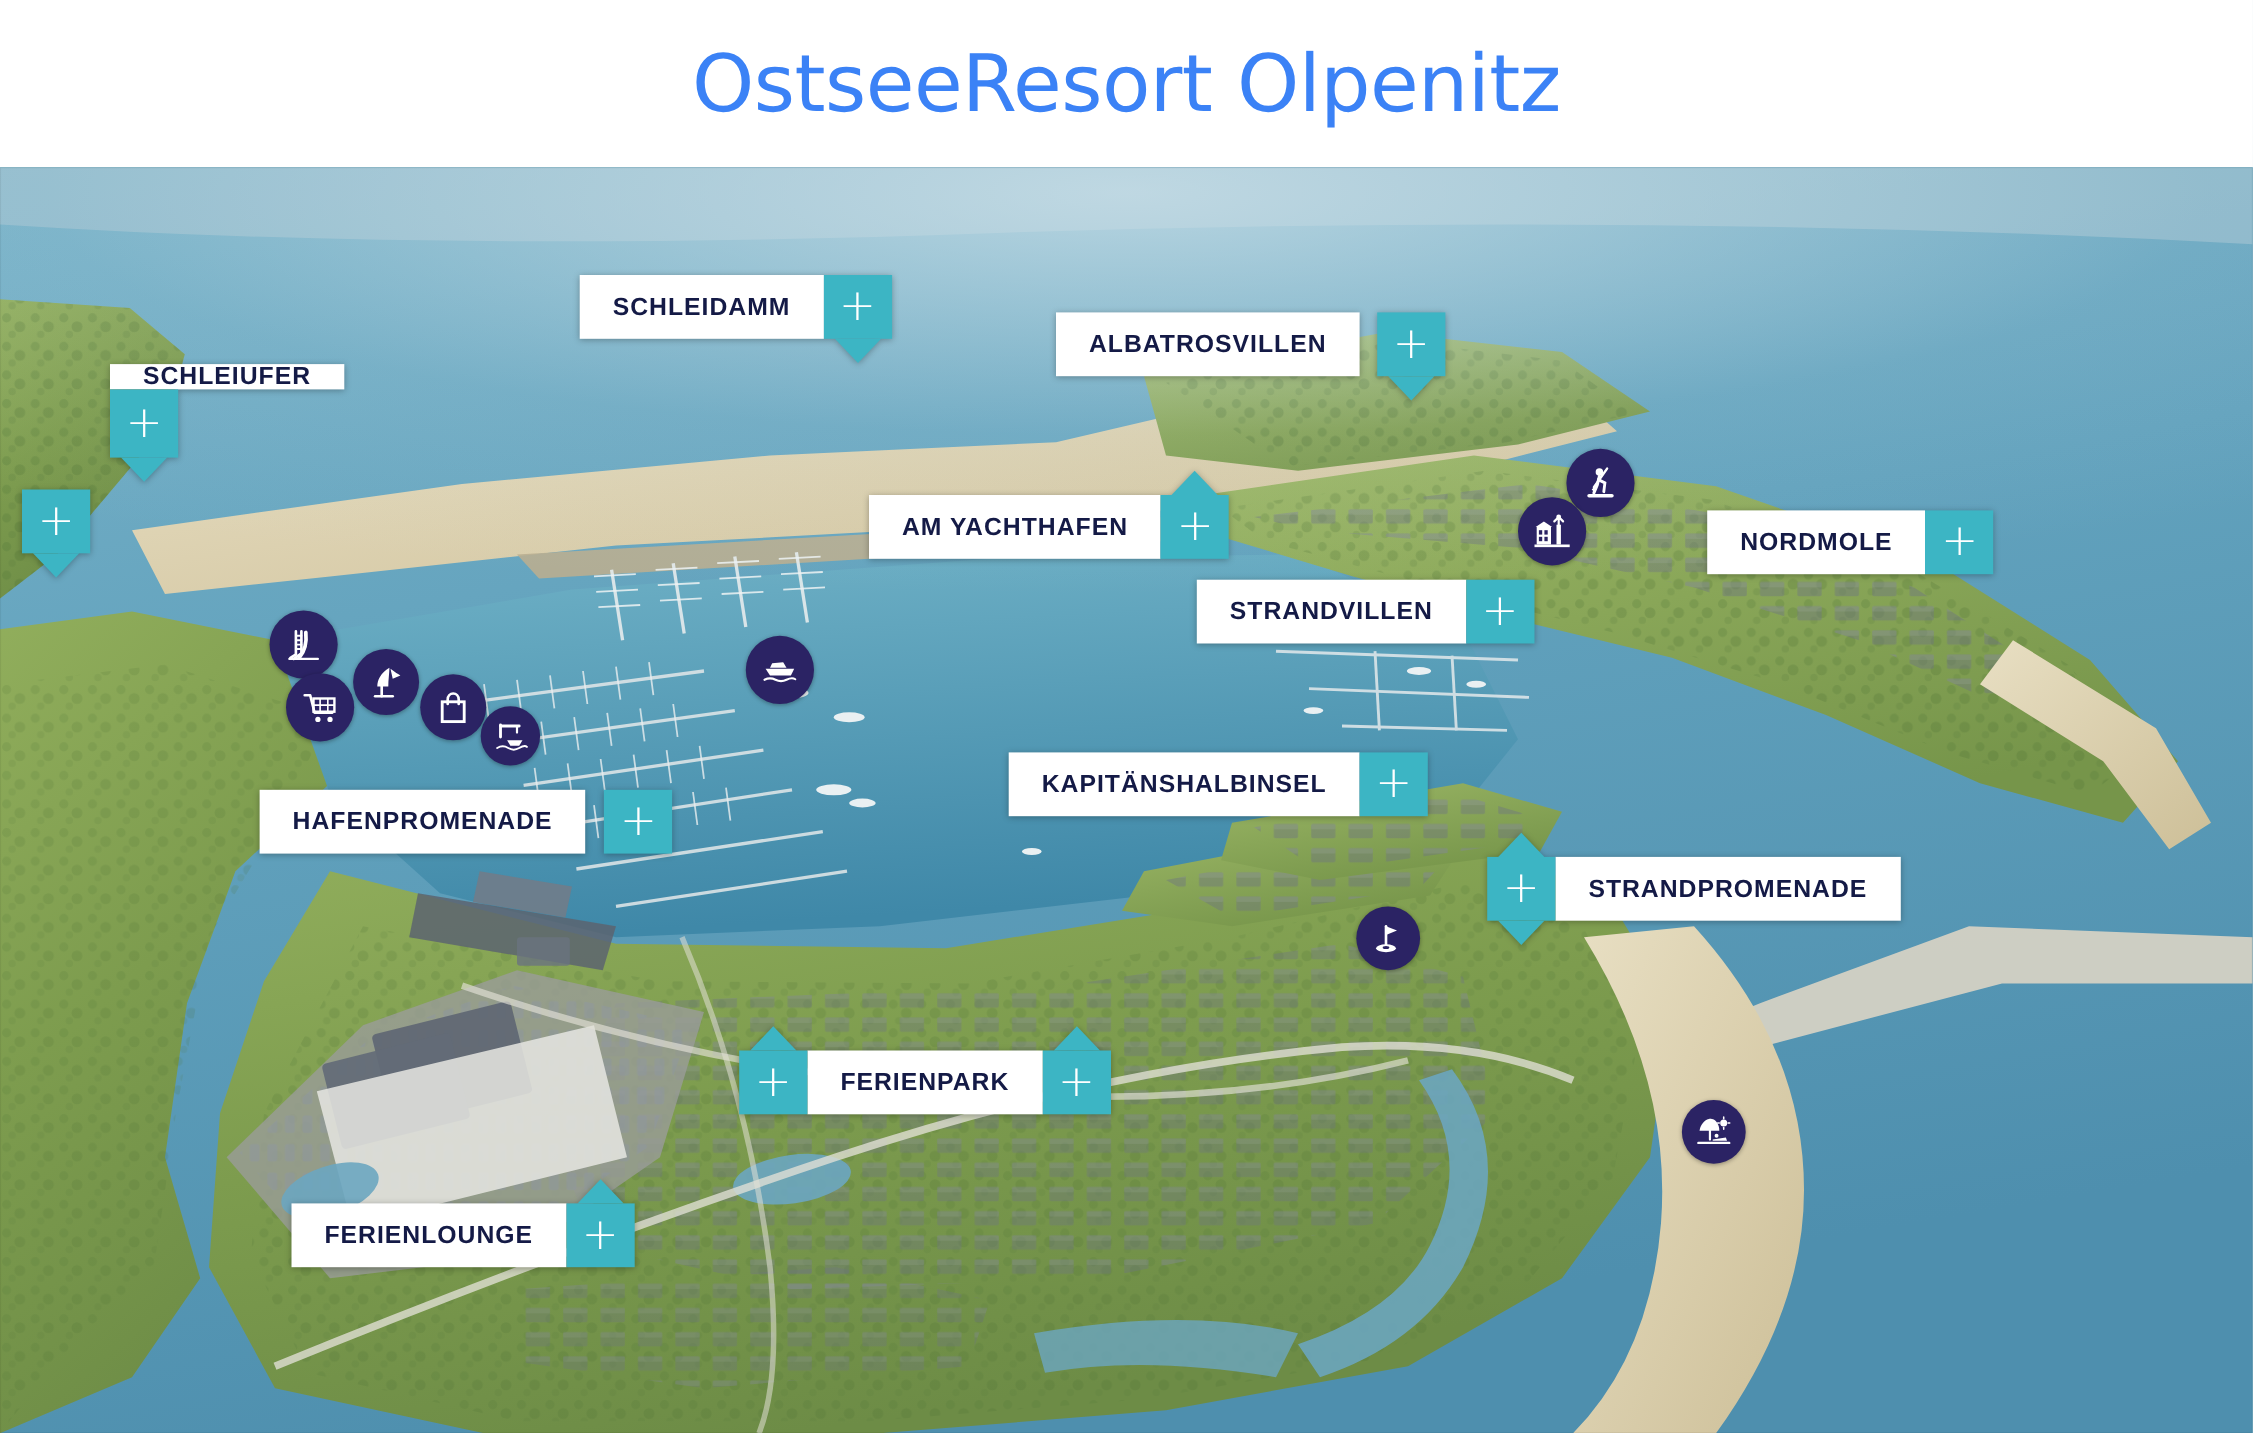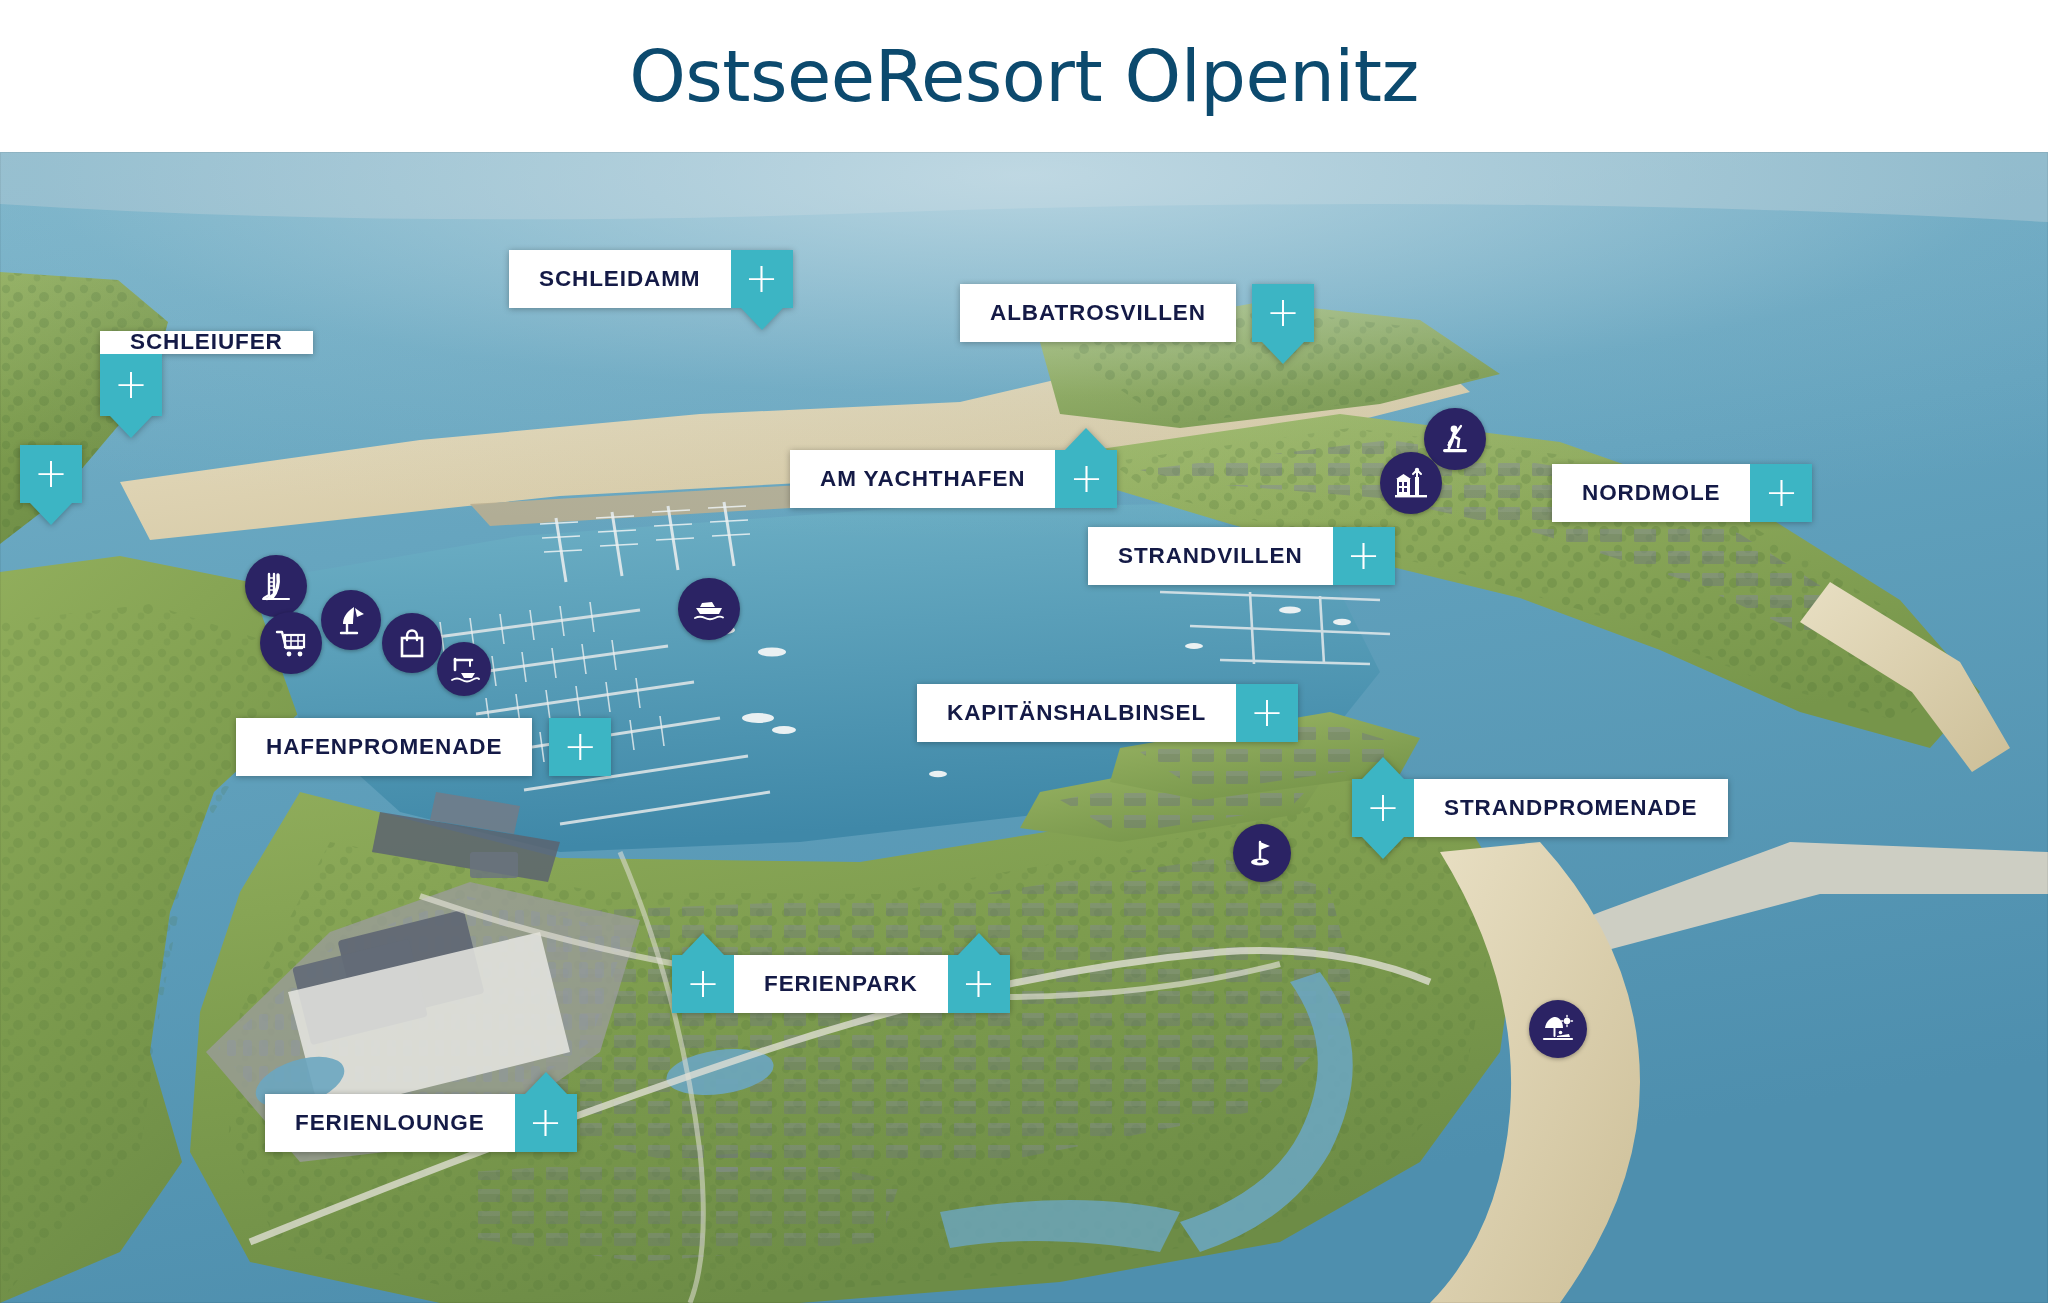--- a/index.html
+++ b/index.html
@@ -12,21 +12,21 @@
   }
 
   
   #page-title {
     position: absolute;
     top: 0; left: 0; right: 0;
     height: 152px;
     display: flex;
     align-items: center;
     justify-content: center;
-    color: #0c4a6e;
+    color: #3b82f6;
     font-size: 72px;
     font-weight: 400;
     letter-spacing: -0.5px;
     white-space: nowrap;
     font-family: "DejaVu Sans", "Liberation Sans", sans-serif;
   }
 
   
   #map-stage {
     position: absolute;
@@ -325,21 +325,21 @@
     <path d="M1060,648 L1250,612 L1318,626 L1290,656 L1120,682 Z" fill="url(#roofs)" opacity="0.55"></path>
 
     <path d="M1120,596 L1330,560 L1420,586 L1400,622 L1200,648 L1110,630 Z" fill="url(#grassG2)"></path>
     <path d="M1140,600 L1326,570 L1400,592 L1382,614 L1200,640 Z" fill="url(#roofs)" opacity="0.55"></path>
 
     <rect x="0" y="0" width="2048" height="460" fill="url(#hazeG)"></rect>
 
     <rect x="0" y="0" width="2048" height="1151" fill="none" stroke="rgba(0,0,0,0.06)" stroke-width="2"></rect>
   </svg>
 
-  <div class="hotspot" style="left:509px; top:98px;">
+  <div class="hotspot" style="left:527px; top:98px;">
     <div class="hs-text">SCHLEIDAMM</div>
     <div class="hs-plus tail-down">
       <span class="glyph">+</span>
     </div>
   </div>
 
   <div class="hotspot" style="left:100px; top:179px;flex-direction:column;">
     <div class="hs-text">SCHLEIUFER</div>
     <div class="hs-plus tail-down">
       <span class="glyph">+</span>

